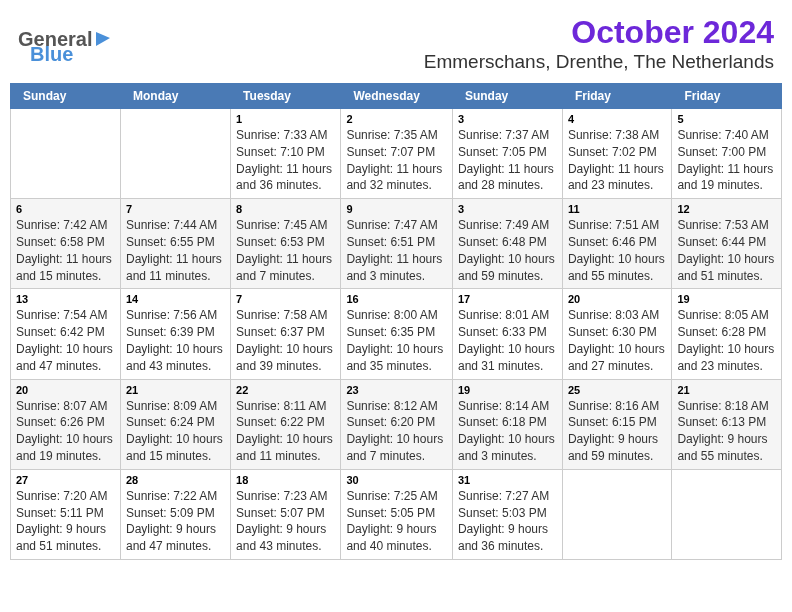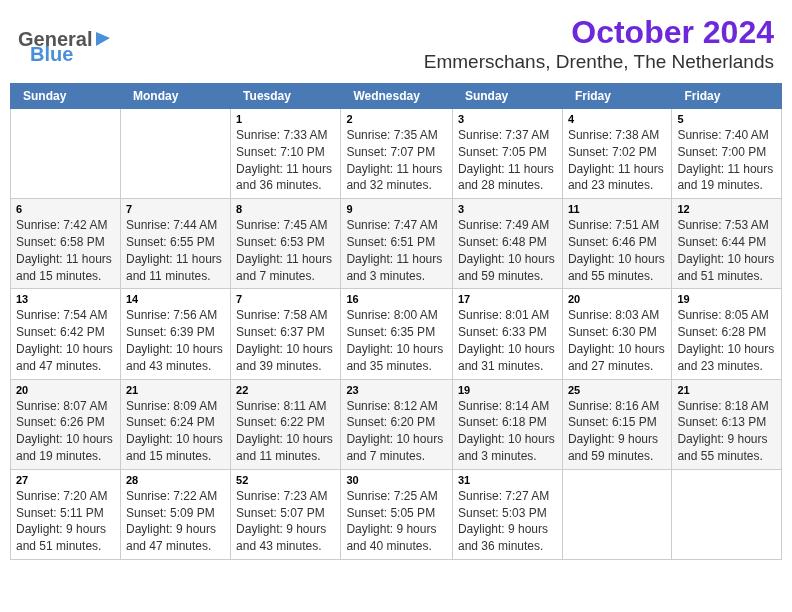--- a/index.html
+++ b/index.html
@@ -237,21 +237,21 @@
       <tr>
         <td>
           <div class="day-num">27</div>
           <div class="day-info">Sunrise: 7:20 AM<br>Sunset: 5:11 PM<br>Daylight: 9 hours and 51 minutes.</div>
         </td>
         <td>
           <div class="day-num">28</div>
           <div class="day-info">Sunrise: 7:22 AM<br>Sunset: 5:09 PM<br>Daylight: 9 hours and 47 minutes.</div>
         </td>
         <td>
-          <div class="day-num">52</div>
+          <div class="day-num">18</div>
           <div class="day-info">Sunrise: 7:23 AM<br>Sunset: 5:07 PM<br>Daylight: 9 hours and 43 minutes.</div>
         </td>
         <td>
           <div class="day-num">30</div>
           <div class="day-info">Sunrise: 7:25 AM<br>Sunset: 5:05 PM<br>Daylight: 9 hours and 40 minutes.</div>
         </td>
         <td>
           <div class="day-num">31</div>
           <div class="day-info">Sunrise: 7:27 AM<br>Sunset: 5:03 PM<br>Daylight: 9 hours and 36 minutes.</div>
         </td>

